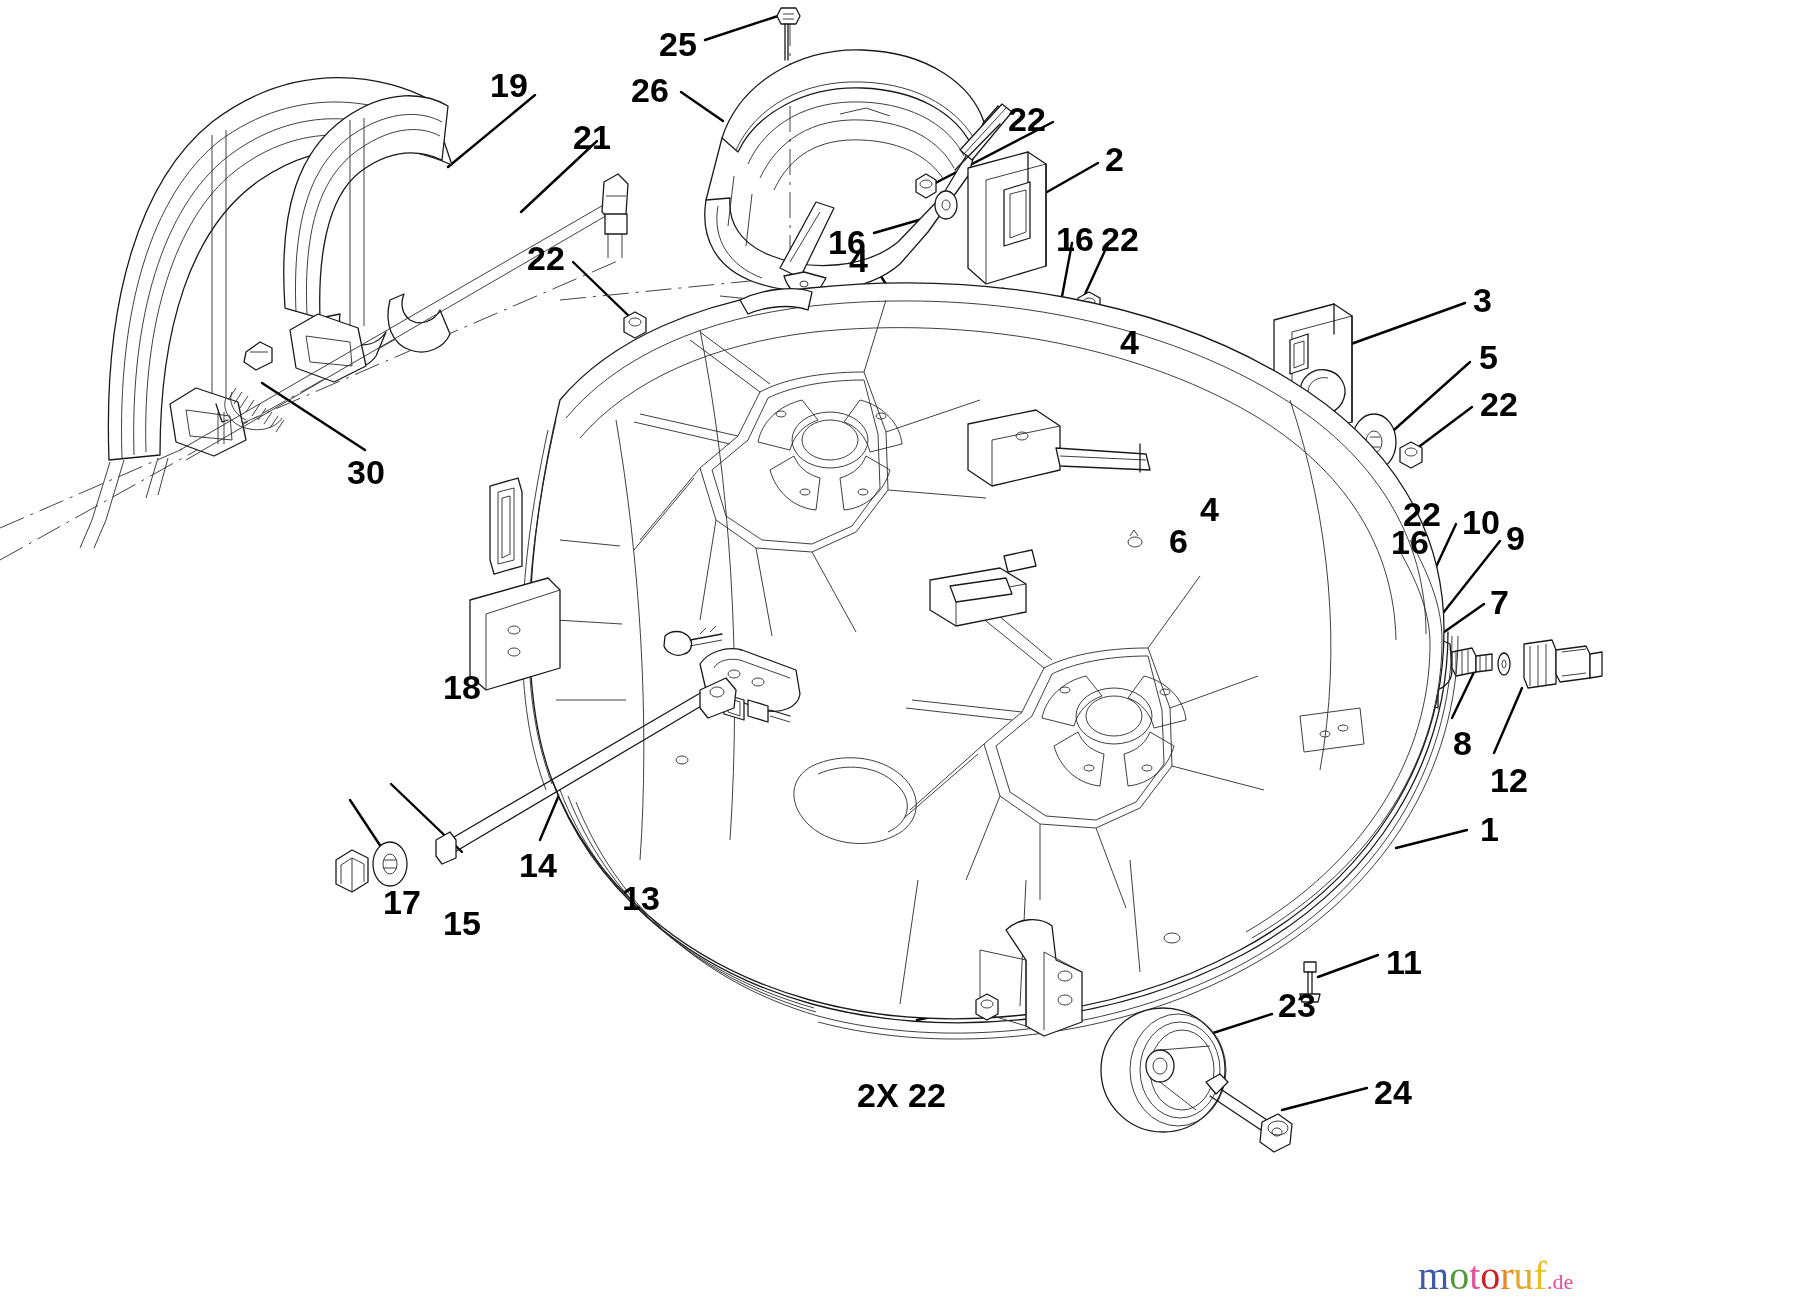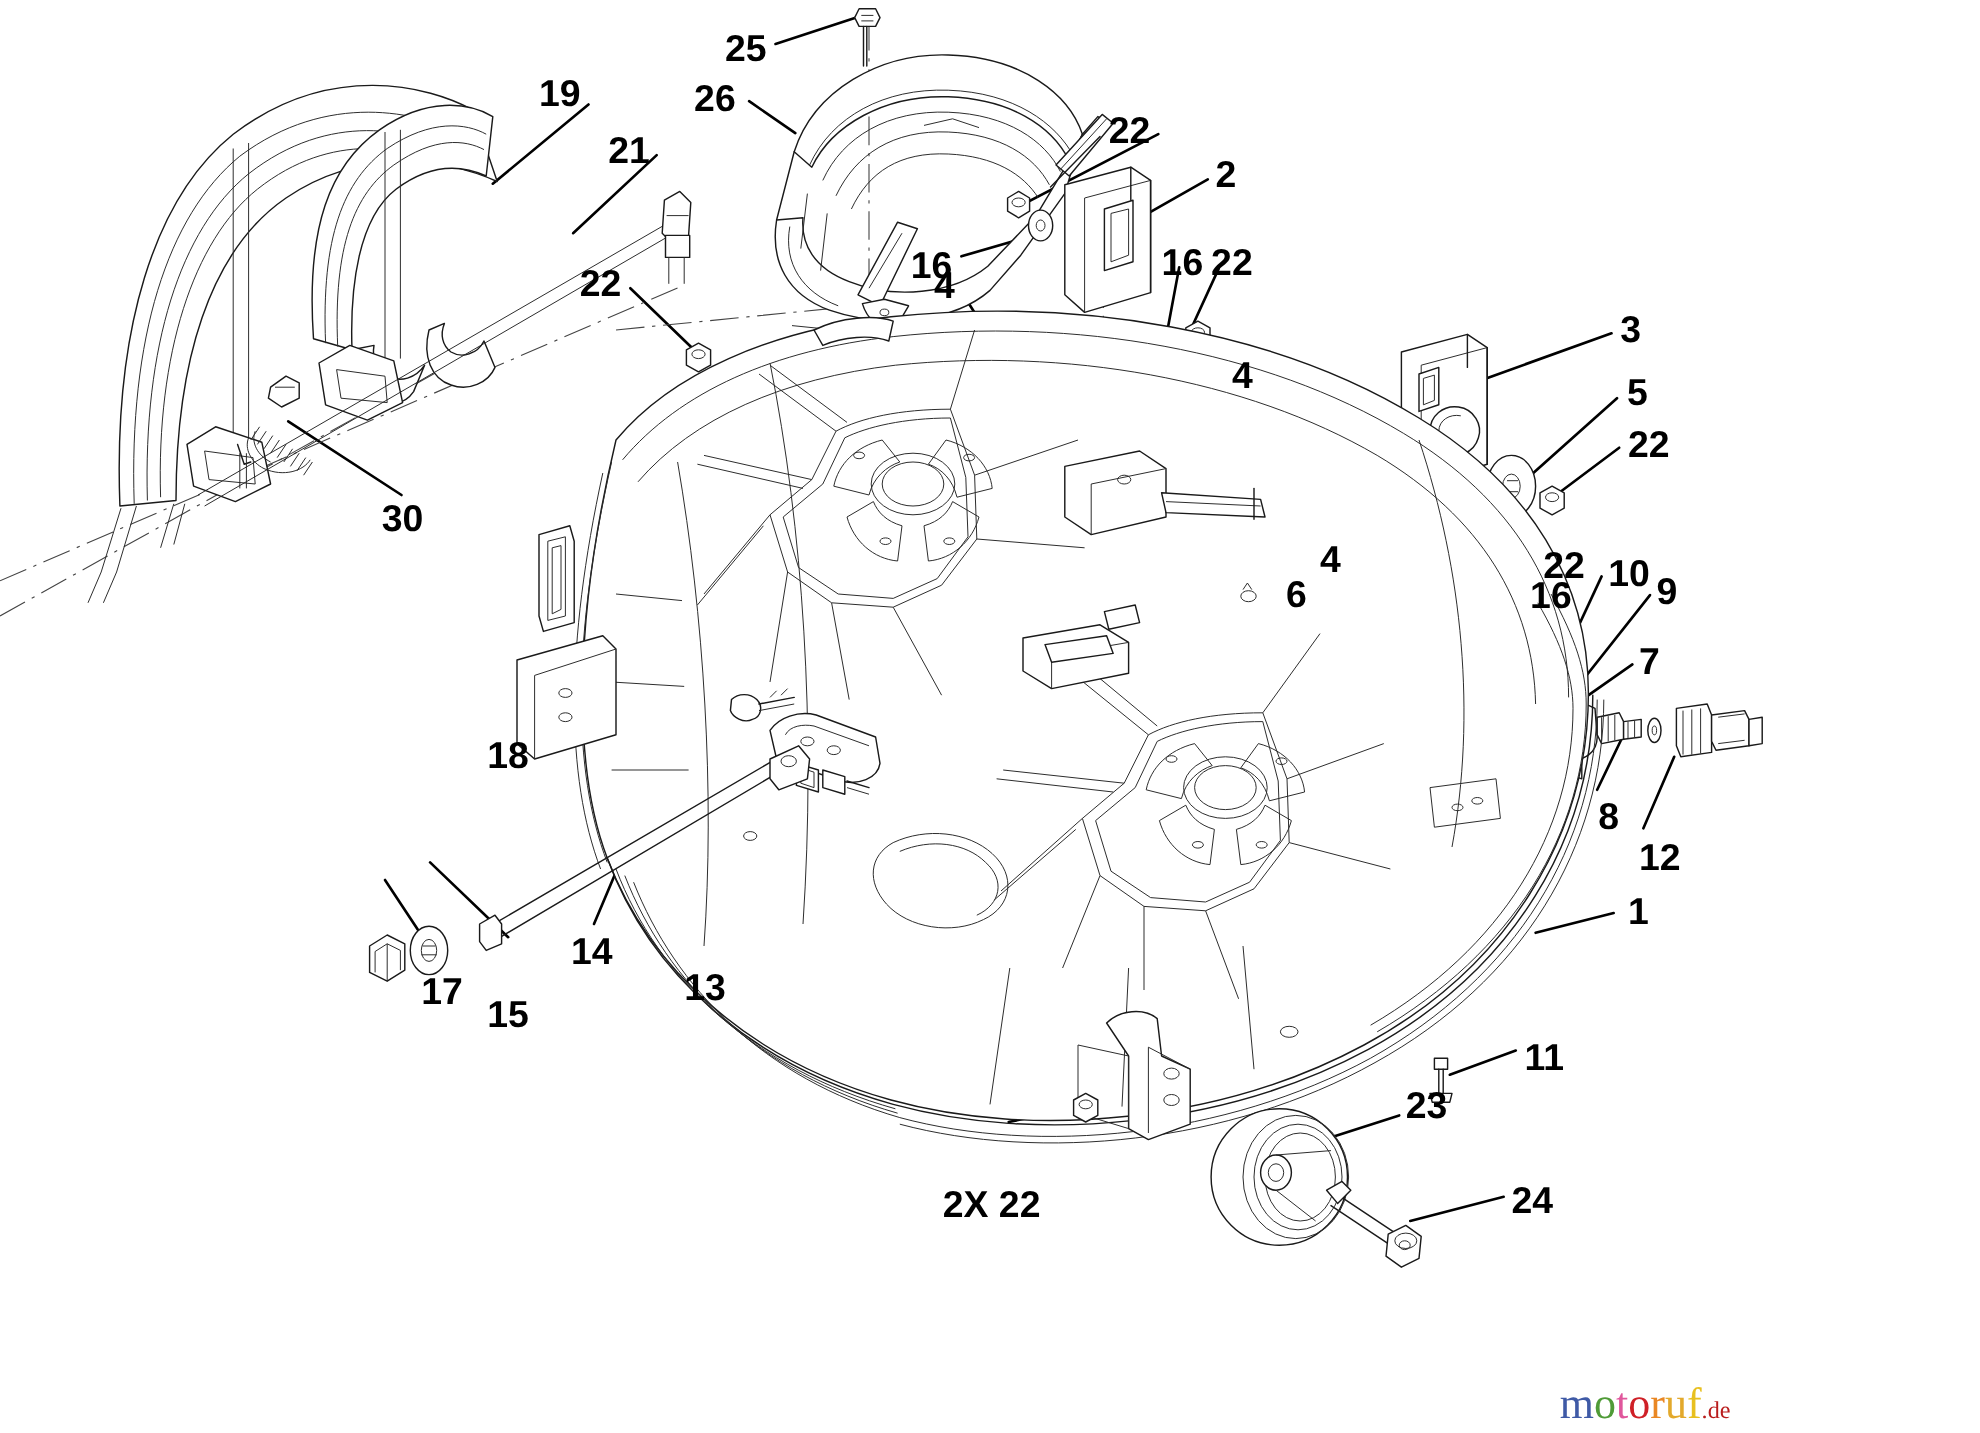--- a/index.html
+++ b/index.html
@@ -25,21 +25,21 @@
   #watermark{
     position:absolute;
     left:1418px; top:1256px;
     font-family:"Liberation Serif", serif;
     font-size:40px;
     line-height:40px;
     white-space:nowrap;
     font-weight:400;
   }
   #watermark .wm-l{display:inline-block;}
-  #watermark .wm-de{font-size:22px;color:#b91c1c;letter-spacing:0px;}
+  #watermark .wm-de{font-size:22px;color:#ec4899;letter-spacing:0px;}
 </style>
 </head>
 <body>
 
 <div id="stage">
 
   <svg class="layer" viewBox="0 0 1800 1303">
     <defs>
       <style>
         .s{fill:none;stroke:#1a1a1a;stroke-width:1.3;stroke-linecap:round;stroke-linejoin:round;}
@@ -508,21 +508,21 @@
       <path class="sf" d="M624 318 L635 312 L646 318 L646 332 L635 338 L624 332 Z"></path>
       <path class="thin" d="M629 322 a6 4 0 1 0 12 0 a6 4 0 1 0 -12 0"></path>
     </g>
 
   </svg>
 
   <div class="callout" style="left:659px;  top:27px;">25</div>
   <div class="callout" style="left:490px;  top:68px;">19</div>
   <div class="callout" style="left:631px;  top:73px;">26</div>
   <div class="callout" style="left:1008px; top:102px;">22</div>
-  <div class="callout" style="left:553px;  top:120px;">21</div>
+  <div class="callout" style="left:573px;  top:120px;">21</div>
   <div class="callout" style="left:1105px; top:142px;">2</div>
   <div class="callout" style="left:828px;  top:225px;">16</div>
   <div class="callout" style="left:1056px; top:222px;">16</div>
   <div class="callout" style="left:1101px; top:222px;">22</div>
   <div class="callout" style="left:527px;  top:241px;">22</div>
   <div class="callout" style="left:849px;  top:243px;">4</div>
   <div class="callout" style="left:1473px; top:283px;">3</div>
   <div class="callout" style="left:1120px; top:325px;">4</div>
   <div class="callout" style="left:1479px; top:340px;">5</div>
   <div class="callout" style="left:1480px; top:387px;">22</div>

